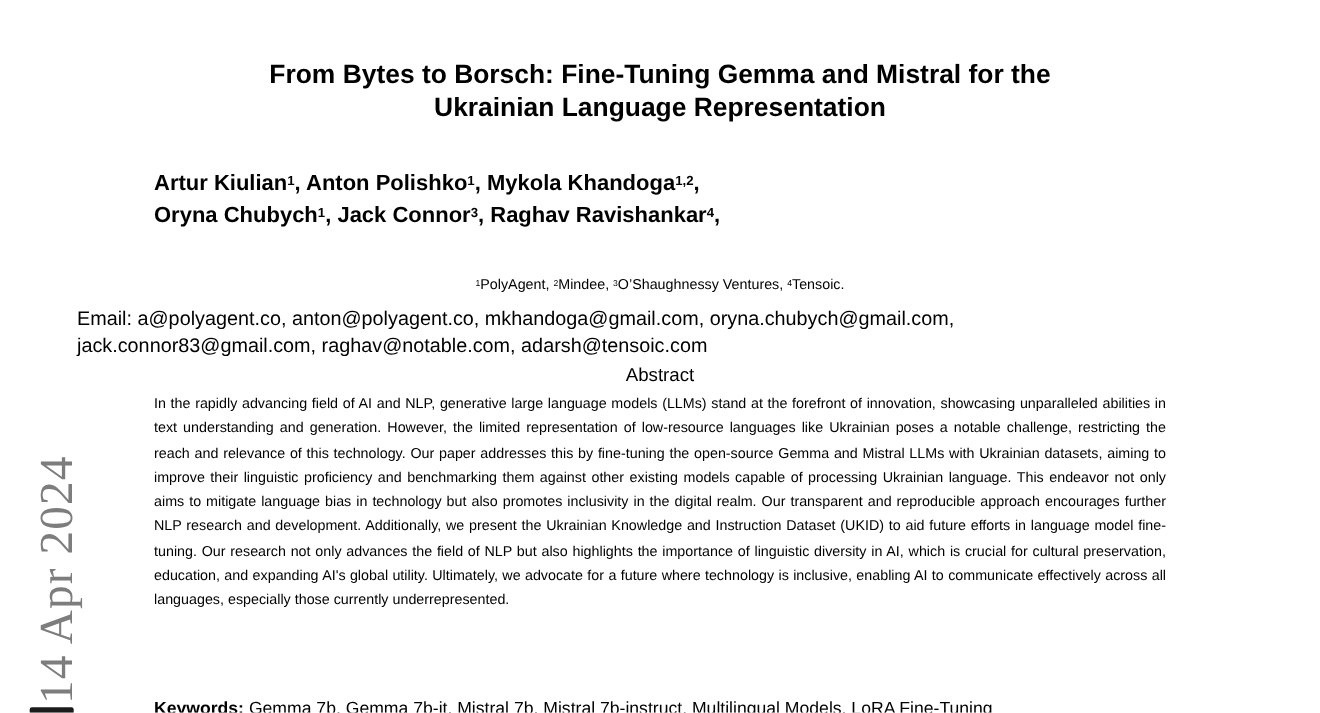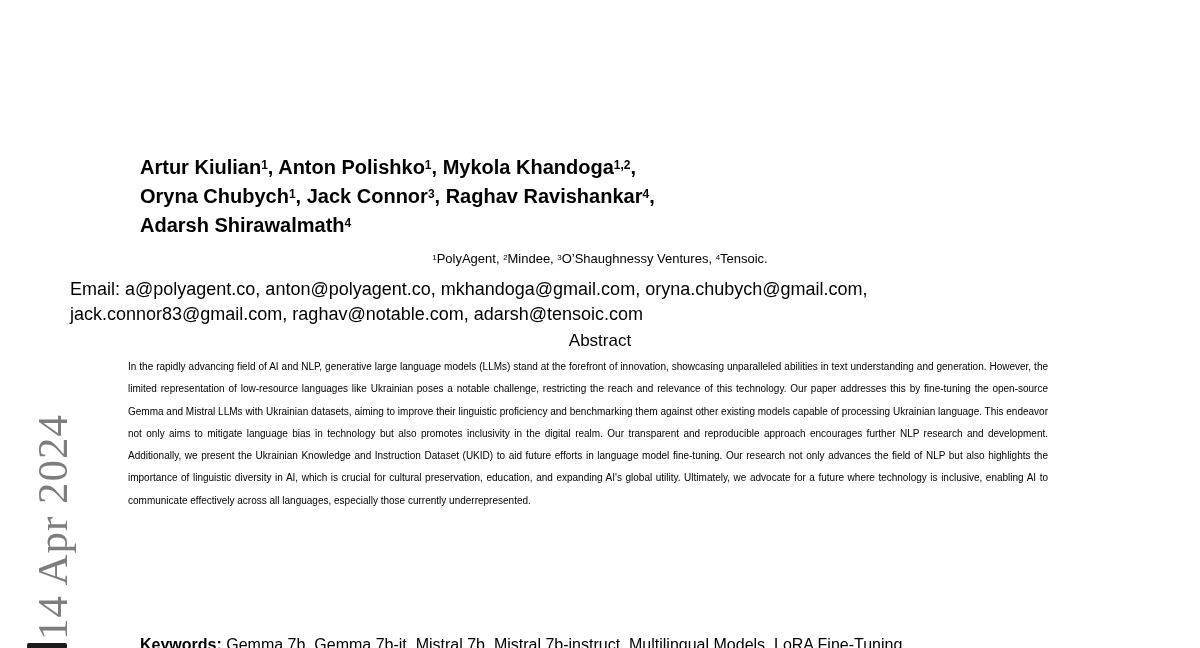--- a/index.html
+++ b/index.html
@@ -89,23 +89,23 @@
     left: 140px;
     width: 920px;
     text-align: center;
     font-weight: normal;
     font-size: 17px;
   }
 
   .abstract-body {
     position: absolute;
     top: 356px;
-    left: 128px;
+    left: 140px;
     width: 920px;
-    font-size: 10px;
+    font-size: 13px;
     line-height: 22.3px;
     text-align: justify;
   }
 
   .keywords-line {
     position: absolute;
     top: 636px;
     left: 140px;
     width: 960px;
     font-size: 16px;
@@ -115,25 +115,28 @@
 </style>
 </head>
 <body>
 
 <div class="page">
 
   <div class="watermark">14 Apr 2024</div>
 
   <div class="arxiv-id-mark"></div>
 
+  <div class="title-block">
+    <div>From Bytes to Borsch: Fine-Tuning Gemma and Mistral for the</div>
+    <div>Ukrainian Language Representation</div>
+  </div>
 
   <div class="authors-block">
     <div>Artur Kiulian<sup>1</sup>, Anton Polishko<sup>1</sup>, Mykola Khandoga<sup>1,2</sup>,</div>
     <div>Oryna Chubych<sup>1</sup>, Jack Connor<sup>3</sup>, Raghav Ravishankar<sup>4</sup>,</div>
-    <div>Adarsh Shirawalmath<sup>4</sup></div>
   </div>
 
   <div class="affil-line"><sup>1</sup>PolyAgent, <sup>2</sup>Mindee, <sup>3</sup>O’Shaughnessy Ventures, <sup>4</sup>Tensoic.</div>
 
   <div class="email-block">
     <div>Email: a@polyagent.co, anton@polyagent.co, mkhandoga@gmail.com, oryna.chubych@gmail.com,</div>
     <div>jack.connor83@gmail.com, raghav@notable.com, adarsh@tensoic.com</div>
   </div>
 
   <div class="abstract-heading">Abstract</div>

